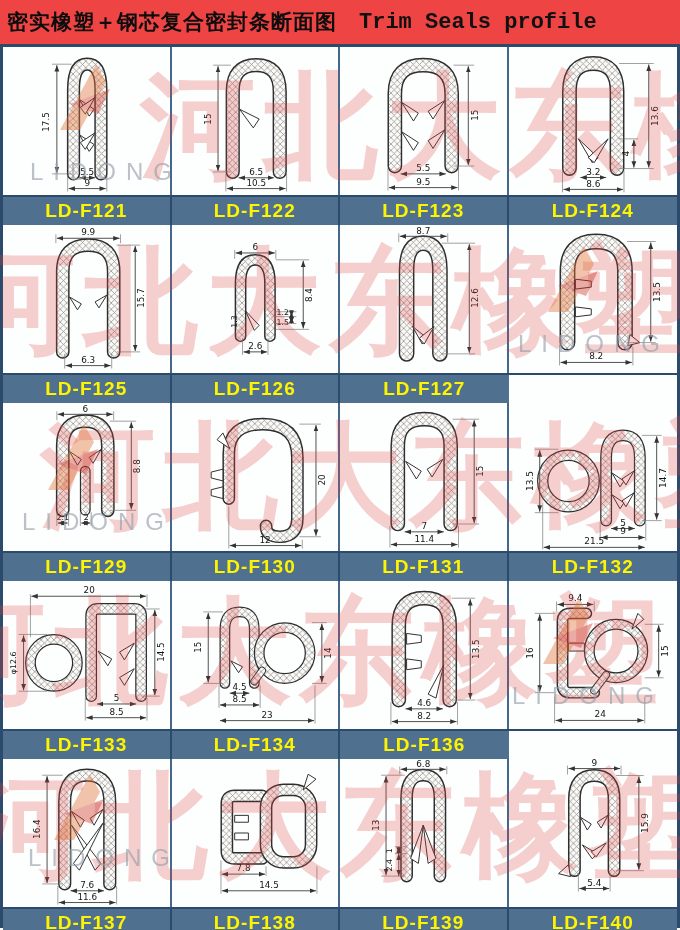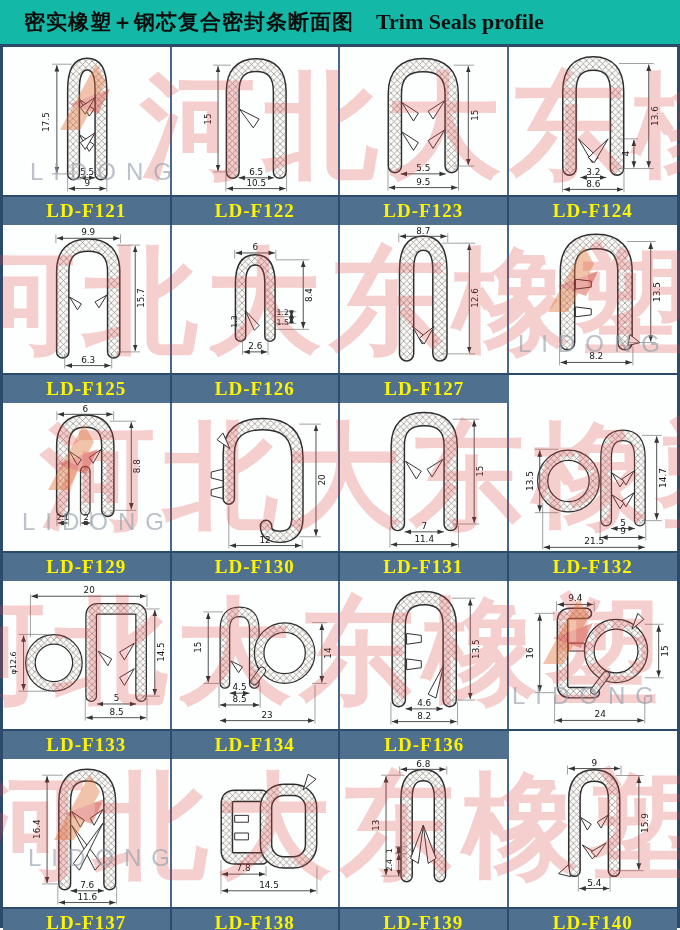--- a/index.html
+++ b/index.html
@@ -1,32 +1,32 @@
 <!DOCTYPE html>
 <html><head>
 <meta charset="utf-8">
 <style>
   html,body{margin:0;padding:0}
   body{width:680px;height:930px;background:#fff;position:relative;overflow:hidden;
        font-family:"Liberation Sans",sans-serif}
   
-  .title-bar{height:44px;display:flex;align-items:center;gap:22px;padding-left:24px;background:#14b8a6}
+  .title-bar{height:44px;display:flex;align-items:center;gap:22px;padding-left:7px;background:#ef4444}
   .title-cn{font-family:"DejaVu Sans",sans-serif;font-weight:bold;font-size:21px;color:#0d0d0d;letter-spacing:1px}
-  .title-en{font-family:Liberation Serif, serif;font-weight:bold;font-size:22px;color:#111}
+  .title-en{font-family:Liberation Mono, monospace;font-weight:bold;font-size:22px;color:#111}
   
   .grid{position:absolute;top:44px;left:0;width:680px;height:884px;box-sizing:border-box;
         border:3px solid #2c4a6b;background:#fdfefe;z-index:1}
   .drow{display:flex;height:148px}
   .dcell{width:168.5px;box-sizing:border-box;border-right:2px solid #44678a;position:relative;background:transparent}
   .dcell:last-child,.lcell:last-child{border-right:none}
   .dcell svg{display:block;width:100%;height:100%}
   .lrow{display:flex;height:28px;border-top:2px solid #2c4a6b}
   .lcell{width:168.5px;box-sizing:border-box;border-right:2px solid #2c4a6b;background:#50708f;
          display:flex;align-items:center;justify-content:center}
-  .lcell span{font-family:Liberation Serif, serif;font-weight:bold;font-size:19px;color:#fdf400;letter-spacing:1px}
+  .lcell span{font-family:Liberation Sans, sans-serif;font-weight:bold;font-size:19px;color:#fdf400;letter-spacing:1px}
   
   .tb{fill:none;stroke:#2e2e2e;stroke-linecap:round;stroke-linejoin:round}
   .tp{fill:none;stroke:url(#xh);stroke-linecap:round;stroke-linejoin:round}
   .fg{fill:#fff;stroke:#2e2e2e;stroke-width:1;stroke-linejoin:round}
   .dl{stroke:#3a3a3a;stroke-width:.9;marker-start:url(#arr);marker-end:url(#arr)}
   .ext{stroke:#777;stroke-width:.7}
   .dt{font:9px "DejaVu Sans",sans-serif;fill:#141414;text-anchor:middle}
   .dts{font:8px "DejaVu Sans",sans-serif;fill:#141414;text-anchor:middle}
   
   .wm-layer{position:absolute;inset:0;z-index:2;pointer-events:none;overflow:hidden}

